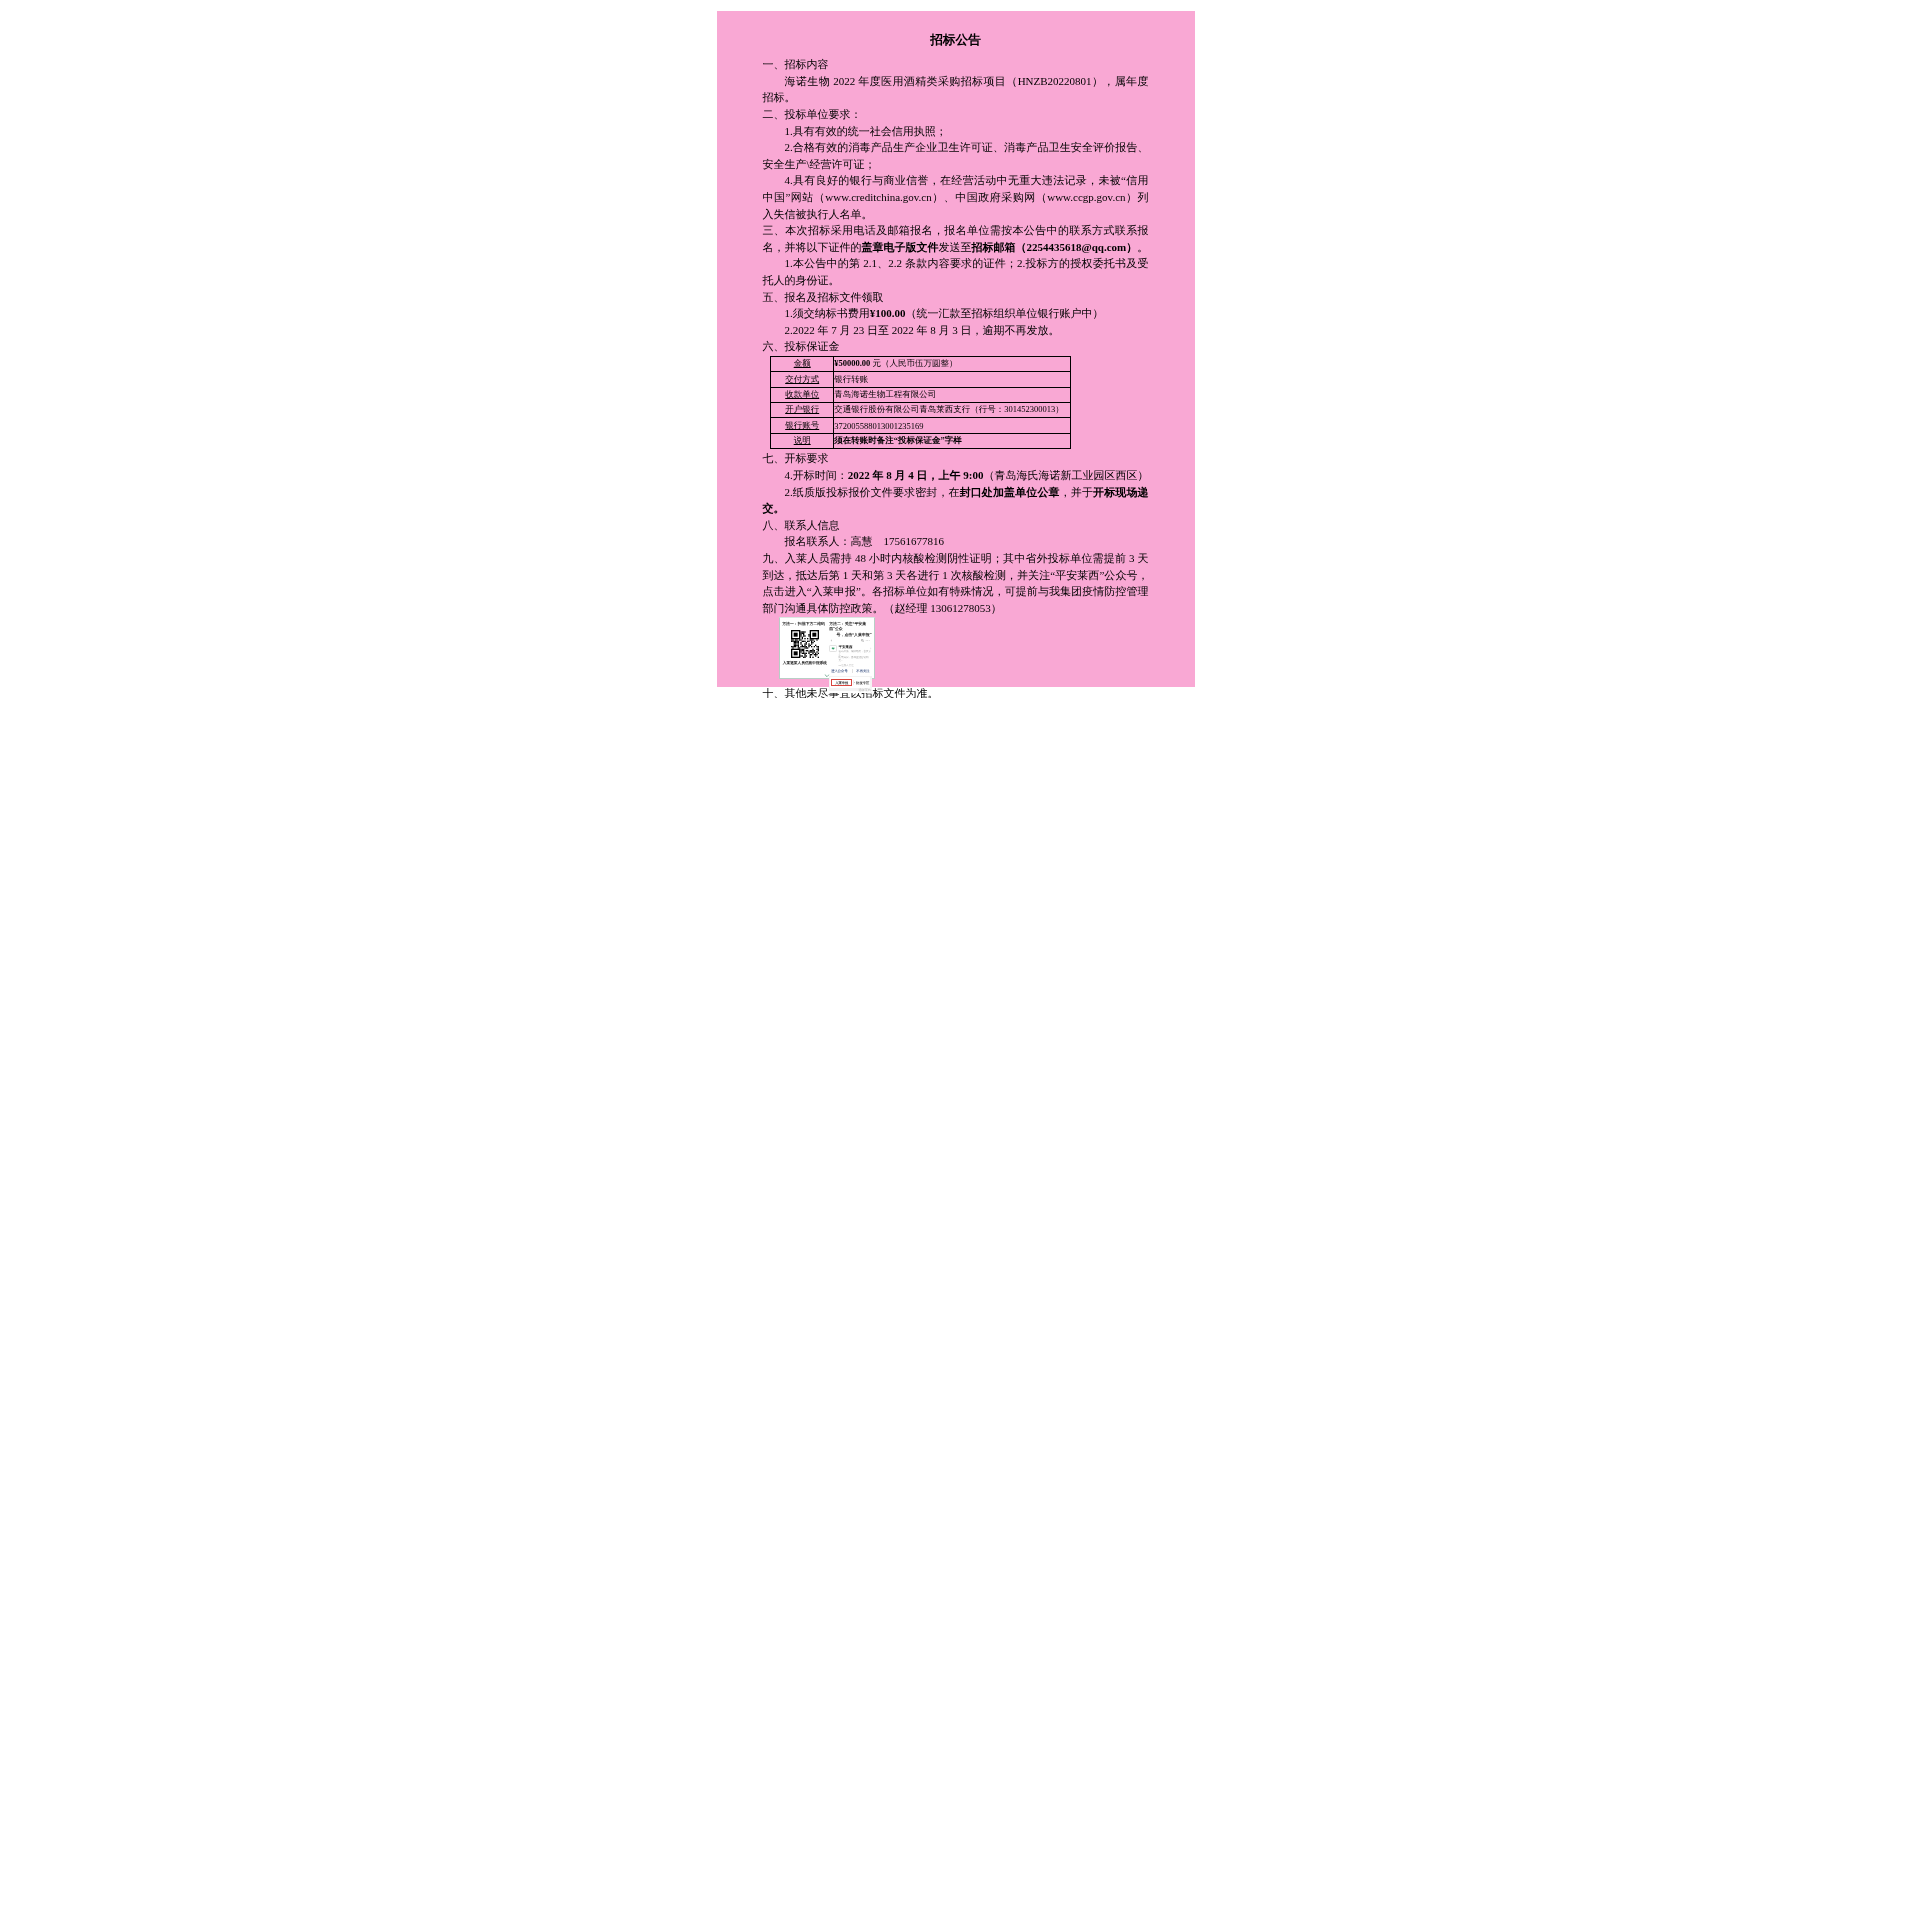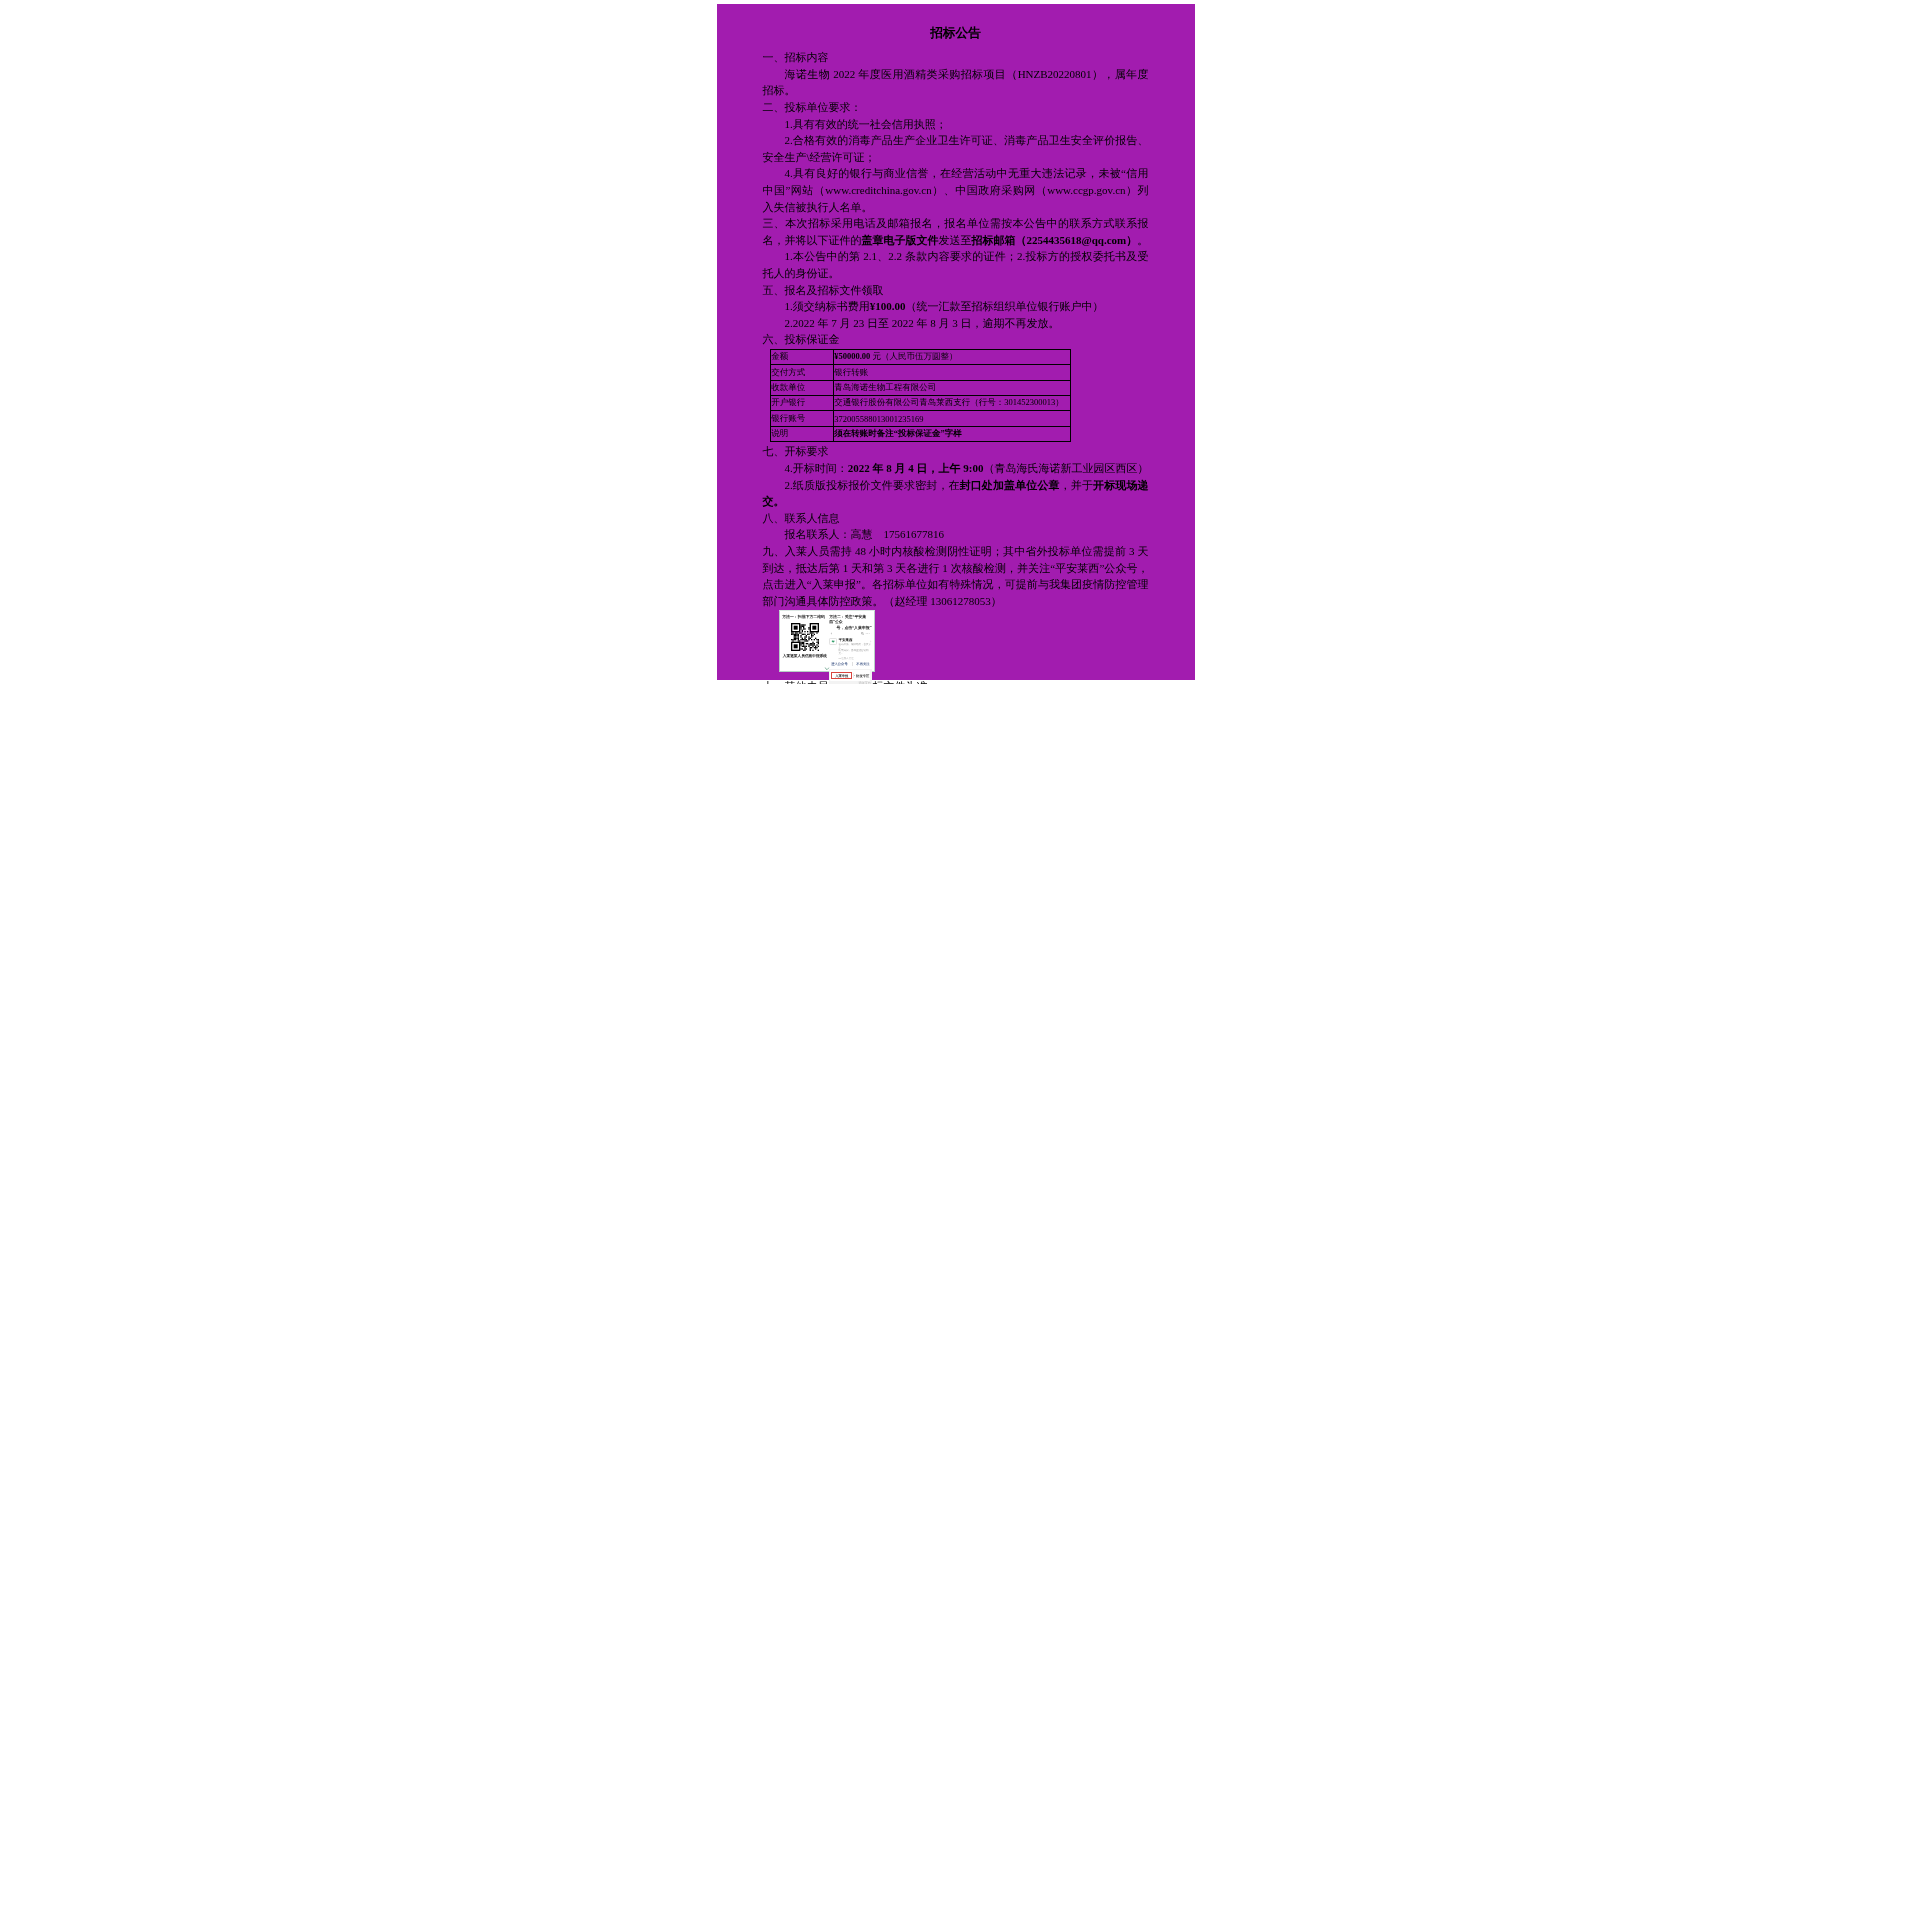--- a/index.html
+++ b/index.html
@@ -1,29 +1,29 @@
 <!DOCTYPE html>
 <html style="font-size:6.2px"><head>
 <meta charset="utf-8">
 <style>
   html,body{margin:0;padding:0;background:#fff;}
   .page{
-    width:478px;height:676px;margin:4px auto;background:#a21caf;color:#000;
+    width:478px;height:676px;margin:11px auto;background:#f9a8d4;color:#000;
     box-sizing:border-box;padding:21px 46px 0;position:relative;
     font-family:"Liberation Serif","DejaVu Serif",serif;
   }
   .doc-title{font-size:12.7px;font-weight:bold;text-align:center;line-height:17.3px;margin:0 0 7px;}
   p.line{margin:0;font-size:11px;line-height:16.6px;text-align:justify;}
   .ind{text-indent:2em;}
   b{font-weight:bold;}
   
   table.deposit{border-collapse:collapse;margin:1.2px 0 1.5px 7.7px;width:301px;table-layout:fixed;}
   table.deposit td{border:0.4px solid #000;border-top-width:0.8px;border-bottom-width:0.8px;
     height:14.3px;font-size:8.5px;padding:0;vertical-align:middle;}
-  td.tl{width:62px;text-align:left;}
+  td.tl{width:62px;text-align:center;text-decoration:underline;}
   td.tv{padding-left:5.8px;}
   
   .figure{
     width:96px;height:62px;margin:0.8px 0 0 16px;background:#fff;position:relative;
     border:0.4px solid #b7cfc6;border-top-color:#dce8e3;box-sizing:border-box;
     font-family:"Liberation Sans","DejaVu Sans",sans-serif;display:flex;padding:2.3px 1.9px 3.9px 2.7px;
   }
   .fig-col{position:relative;}
   .fig-left{width:46px;display:flex;flex-direction:column;align-items:center;}
   .fig-right{width:43px;margin-left:1.5px;}

